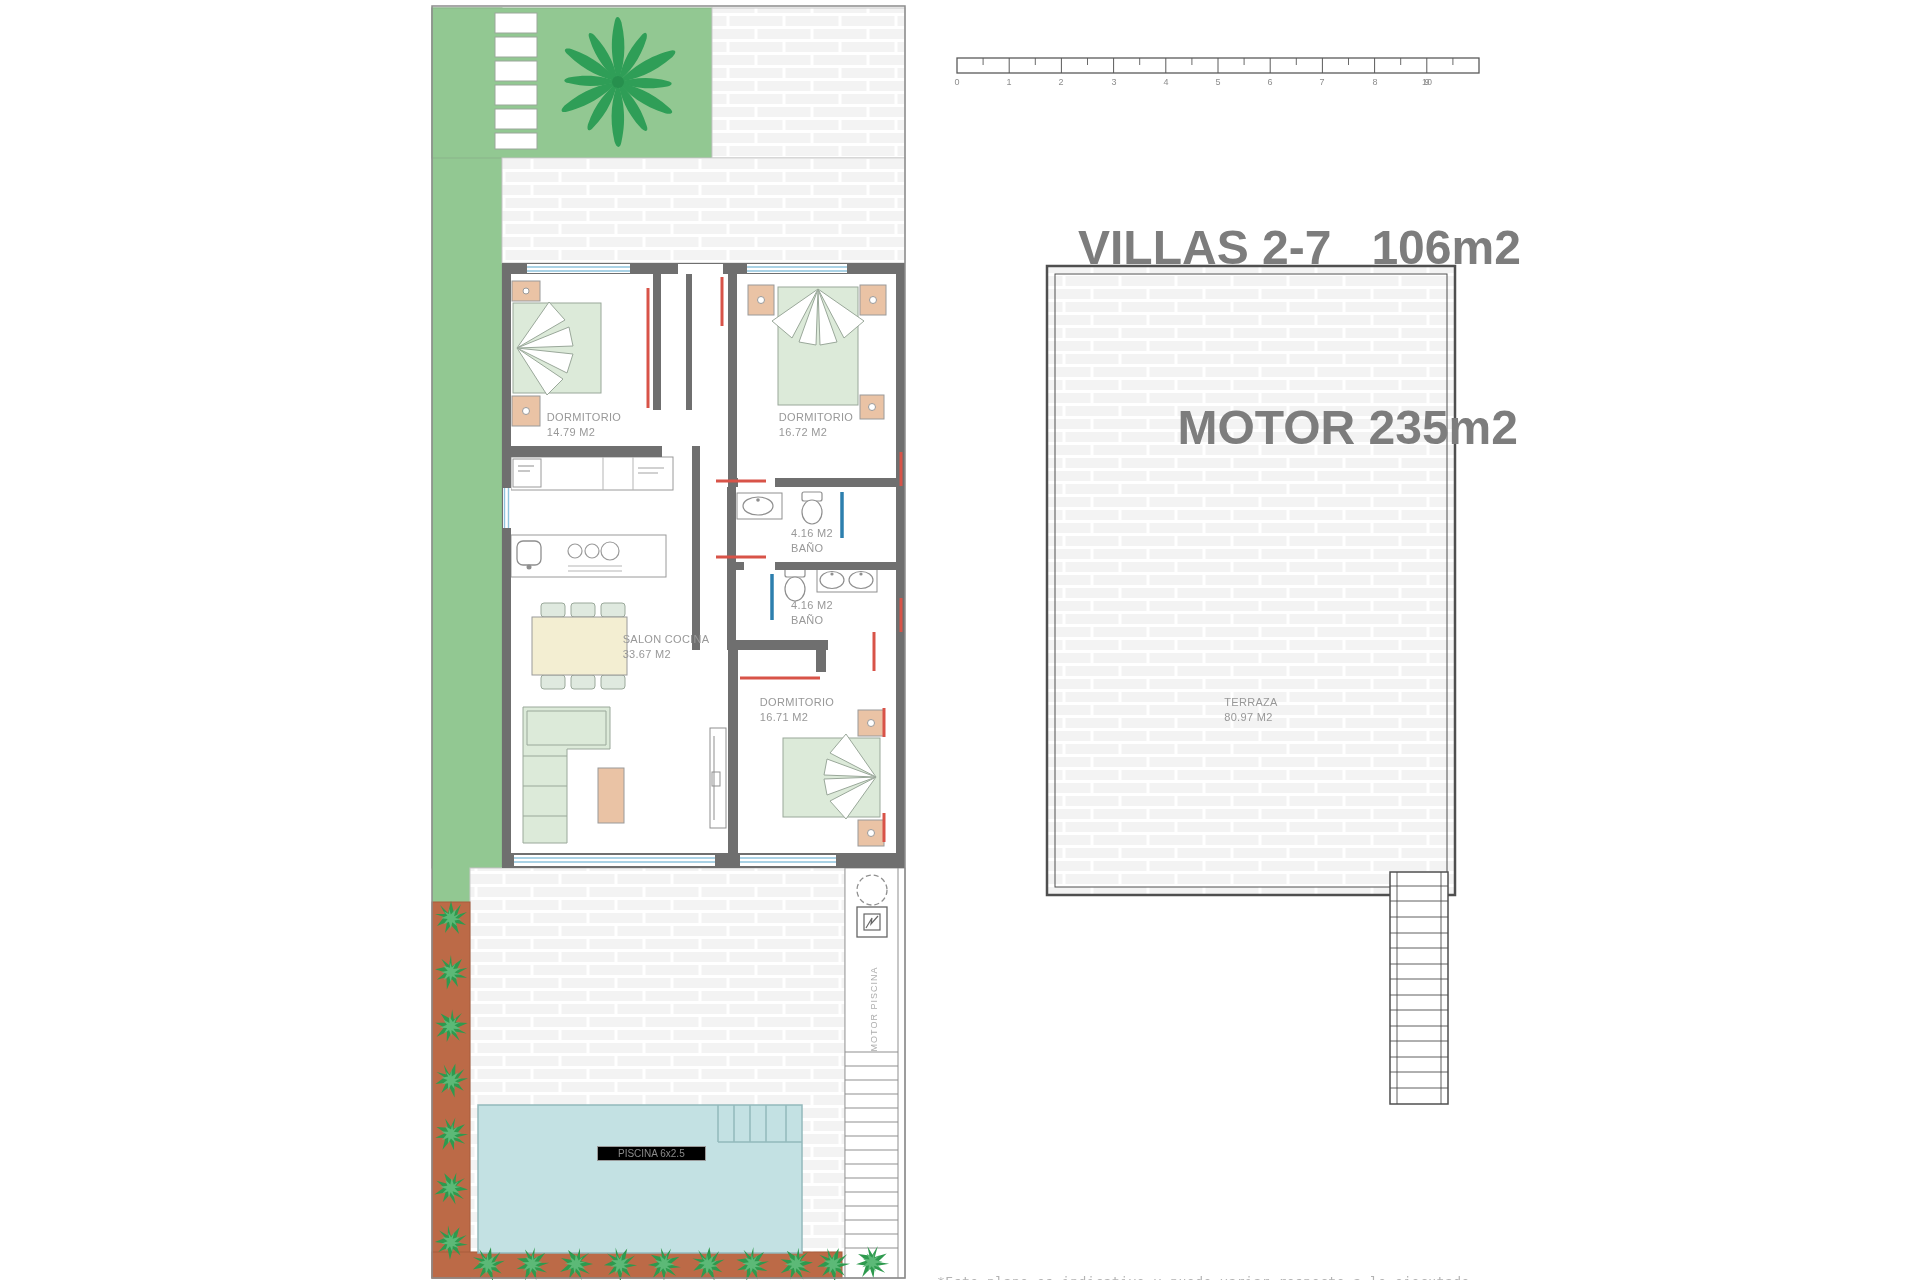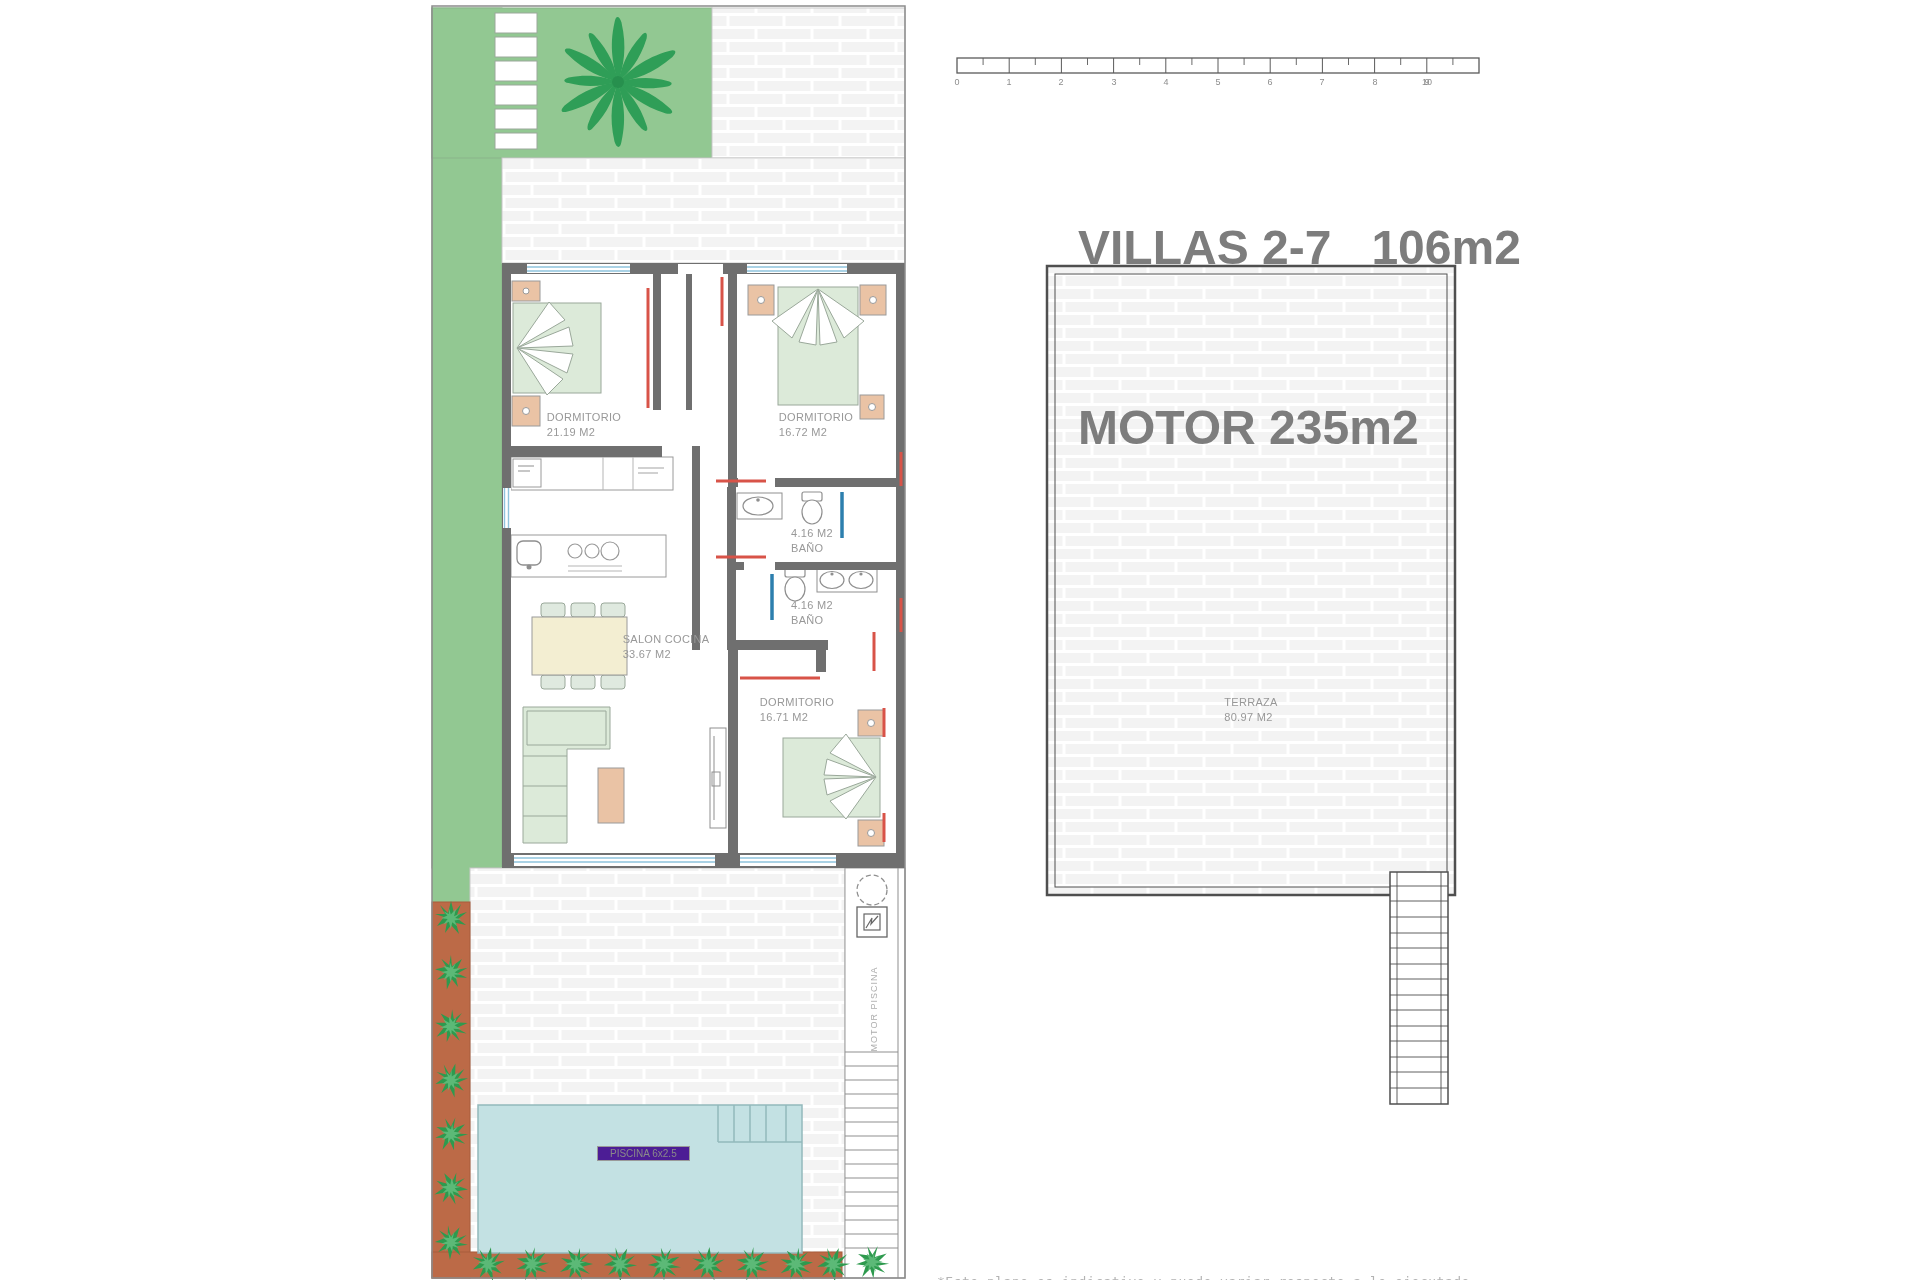--- a/index.html
+++ b/index.html
@@ -1,25 +1,25 @@
 <!DOCTYPE html>
 <html><head>
 <meta charset="utf-8">
 <style>
   html,body{margin:0;padding:0;background:#fff;}
   #sheet{position:relative;width:1920px;height:1280px;background:#ffffff;overflow:hidden;
          font-family:"Liberation Sans",sans-serif;}
   #plan-svg{position:absolute;left:0;top:0;}
   .room-label{position:absolute;transform:translateX(-50%);text-align:left;
       font-size:11px;line-height:15px;color:#989898;letter-spacing:.3px;white-space:nowrap;}
-  .title-block{position:absolute;left:1078px;top:98px;width:440px;text-align:left;
+  .title-block{position:absolute;left:1078px;top:98px;width:440px;text-align:right;
       font-weight:700;font-size:48px;line-height:60px;color:#7d7d7d;white-space:pre;}
   .ruler-num{position:absolute;width:22px;text-align:center;font-size:9px;color:#8d8d8d;}
-  .pool-chip{position:absolute;left:597px;top:1146px;background:#4c1d95;border:1px solid #9a9a9a;
-      font-size:10px;color:#8a8a8a;padding:1px 12px;white-space:nowrap;}
+  .pool-chip{position:absolute;left:597px;top:1146px;background:#000000;border:1px solid #9a9a9a;
+      font-size:10px;color:#8a8a8a;padding:1px 20px;white-space:nowrap;}
   .motor-label{position:absolute;left:804px;top:1004px;width:140px;text-align:center;
       font-size:9px;color:#adadad;letter-spacing:1px;transform:rotate(-90deg);white-space:nowrap;}
   .disclaimer{position:absolute;left:937px;top:1234px;font-family:"DejaVu Sans Mono",monospace;
       font-size:13px;line-height:19px;color:#b3b3b3;letter-spacing:.5px;white-space:pre;}
 </style>
 </head>
 <body>
 
 <div id="sheet">
 
@@ -321,21 +321,21 @@
 <span class="ruler-num" style="left:1155px;top:77px">4</span>
 <span class="ruler-num" style="left:1207px;top:77px">5</span>
 <span class="ruler-num" style="left:1259px;top:77px">6</span>
 <span class="ruler-num" style="left:1311px;top:77px">7</span>
 <span class="ruler-num" style="left:1364px;top:77px">8</span>
 <span class="ruler-num" style="left:1416px;top:77px">9</span>
 <span class="ruler-num" style="left:1416px;top:77px">10</span>
 
 <div class="room-label" style="left:584px;top:410px">
   <div>DORMITORIO</div>
-  <div>21.19 M2</div>
+  <div>14.79 M2</div>
 </div>
 <div class="room-label" style="left:816px;top:410px">
   <div>DORMITORIO</div>
   <div>16.72 M2</div>
 </div>
 <div class="room-label" style="left:812px;top:526px">
   <div>4.16 M2</div>
   <div>BAÑO</div>
 </div>
 <div class="room-label" style="left:812px;top:598px">

